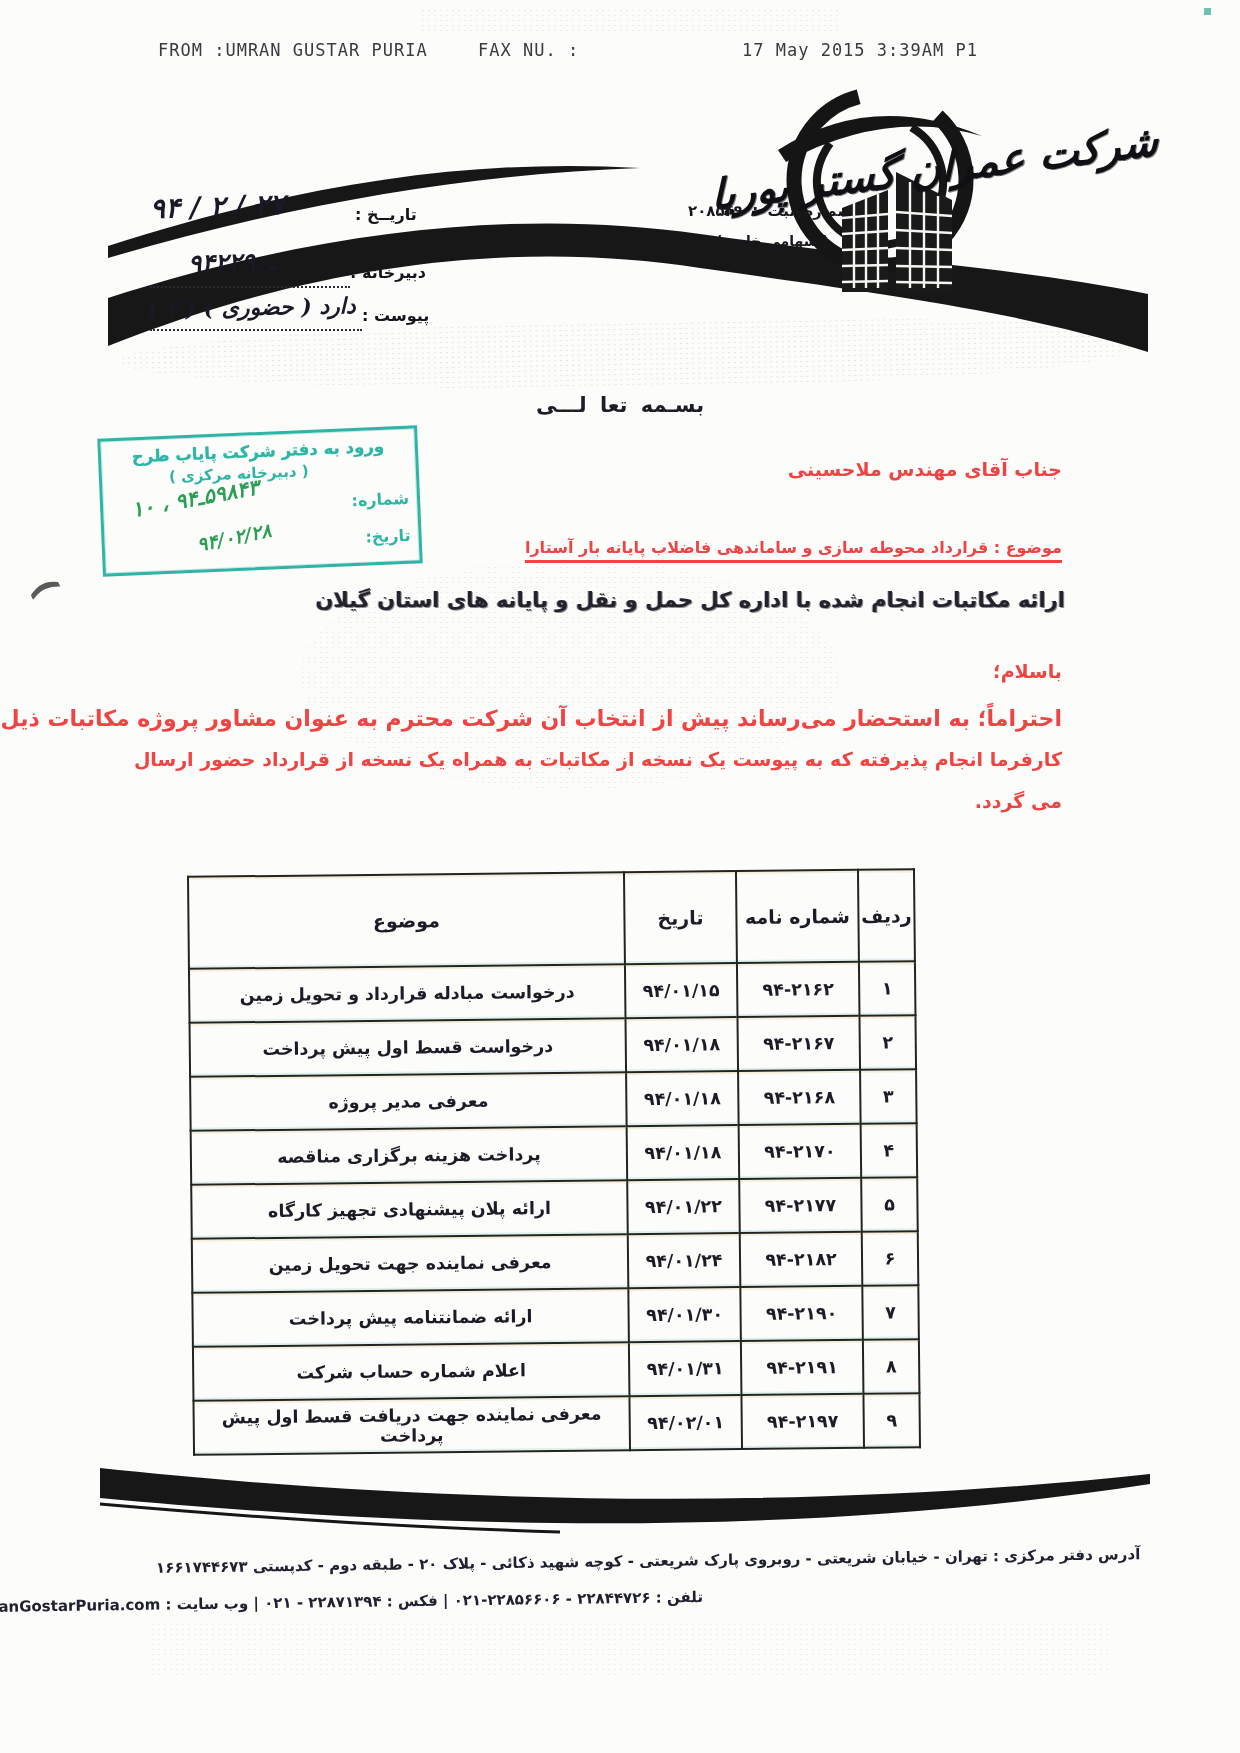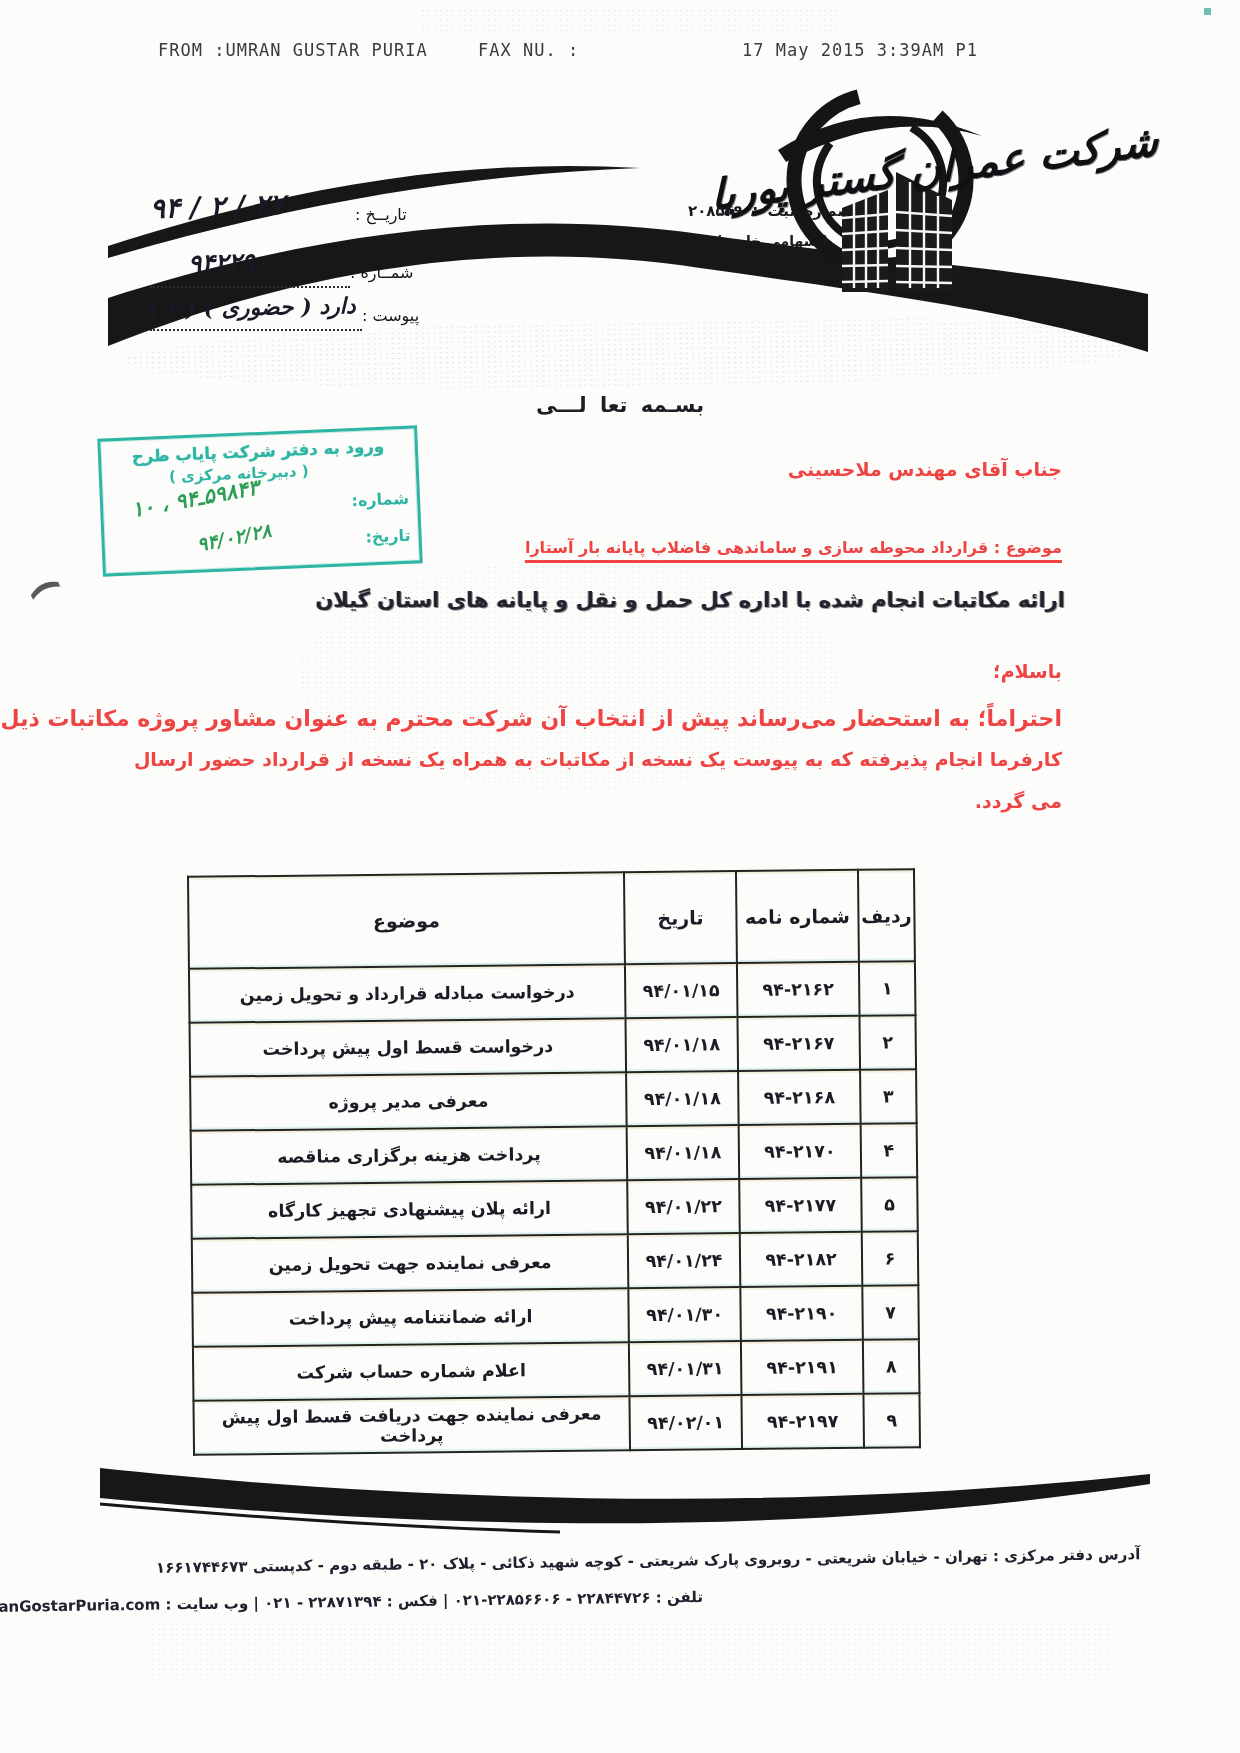--- a/index.html
+++ b/index.html
@@ -20,21 +20,21 @@
     position:absolute;right:82px;top:116px;white-space:nowrap;
     font-family:"DejaVu Serif",serif;font-style:italic;font-weight:bold;
     font-size:42px;color:#101014;transform:rotate(-7deg) skewX(-6deg);
     transform-origin:right center;text-shadow:1px 1px 0 rgba(16,16,20,.5);
   }
   #reg-line{position:absolute;left:688px;top:202px;direction:rtl;
     font-size:15px;font-weight:bold;color:#17171d;word-spacing:4px;white-space:nowrap;}
   #company-type{position:absolute;left:716px;top:233px;direction:rtl;
     font-size:14px;font-weight:bold;color:#17171d;white-space:nowrap;}
   
-  .meta-label{position:absolute;direction:rtl;font-size:16px;font-weight:normal;
+  .meta-label{position:absolute;direction:rtl;font-size:16px;font-weight:bold;
     color:#15151c;white-space:nowrap;}
   .hw{font-family:"DejaVu Serif",serif;font-style:italic;font-weight:bold;
     color:#191927;white-space:nowrap;}
   #date-label{left:355px;top:205px;}
   #date-value{position:absolute;left:150px;top:190px;font-size:28px;
     transform:rotate(-2deg);letter-spacing:2px;}
   #num-label{left:350px;top:263px;}
   #num-value{position:absolute;left:188px;top:248px;font-size:25px;
     transform:rotate(-1.5deg);letter-spacing:1px;}
   #num-dots{position:absolute;left:150px;top:262px;width:200px;height:24px;
@@ -161,21 +161,21 @@
 
   <div id="calligraphy">شرکت عمران گستر پوریا</div>
   <div id="reg-line">
     <span>شماره ثبت :</span>
     <span class="num-ltr">۲۰۸۵۴۹</span>
   </div>
   <div id="company-type">( سهامی خاص )</div>
 
   <div class="meta-label" id="date-label">تاریــخ :</div>
   <div class="hw num-ltr" id="date-value">۹۴ / ۲ / ۲۷</div>
-  <div class="meta-label" id="num-label">شمــاره :</div>
+  <div class="meta-label" id="num-label">دبیرخانه :</div>
   <div id="num-dots"></div>
   <div class="hw num-ltr" id="num-value">۹۴ـ۲۲۹۰</div>
   <div class="meta-label" id="att-label">پیوست :</div>
   <div id="att-dots"></div>
   <div class="hw" id="att-value">دارد ( حضوری ) ( ۲ )</div>
 
   <div id="stamp">
     <div class="s-line1">ورود به دفتر شرکت پایاب طرح</div>
     <div class="s-line2">( دبیرخانه مرکزی )</div>
     <div class="s-label" id="stamp-num-label">شماره:</div>

